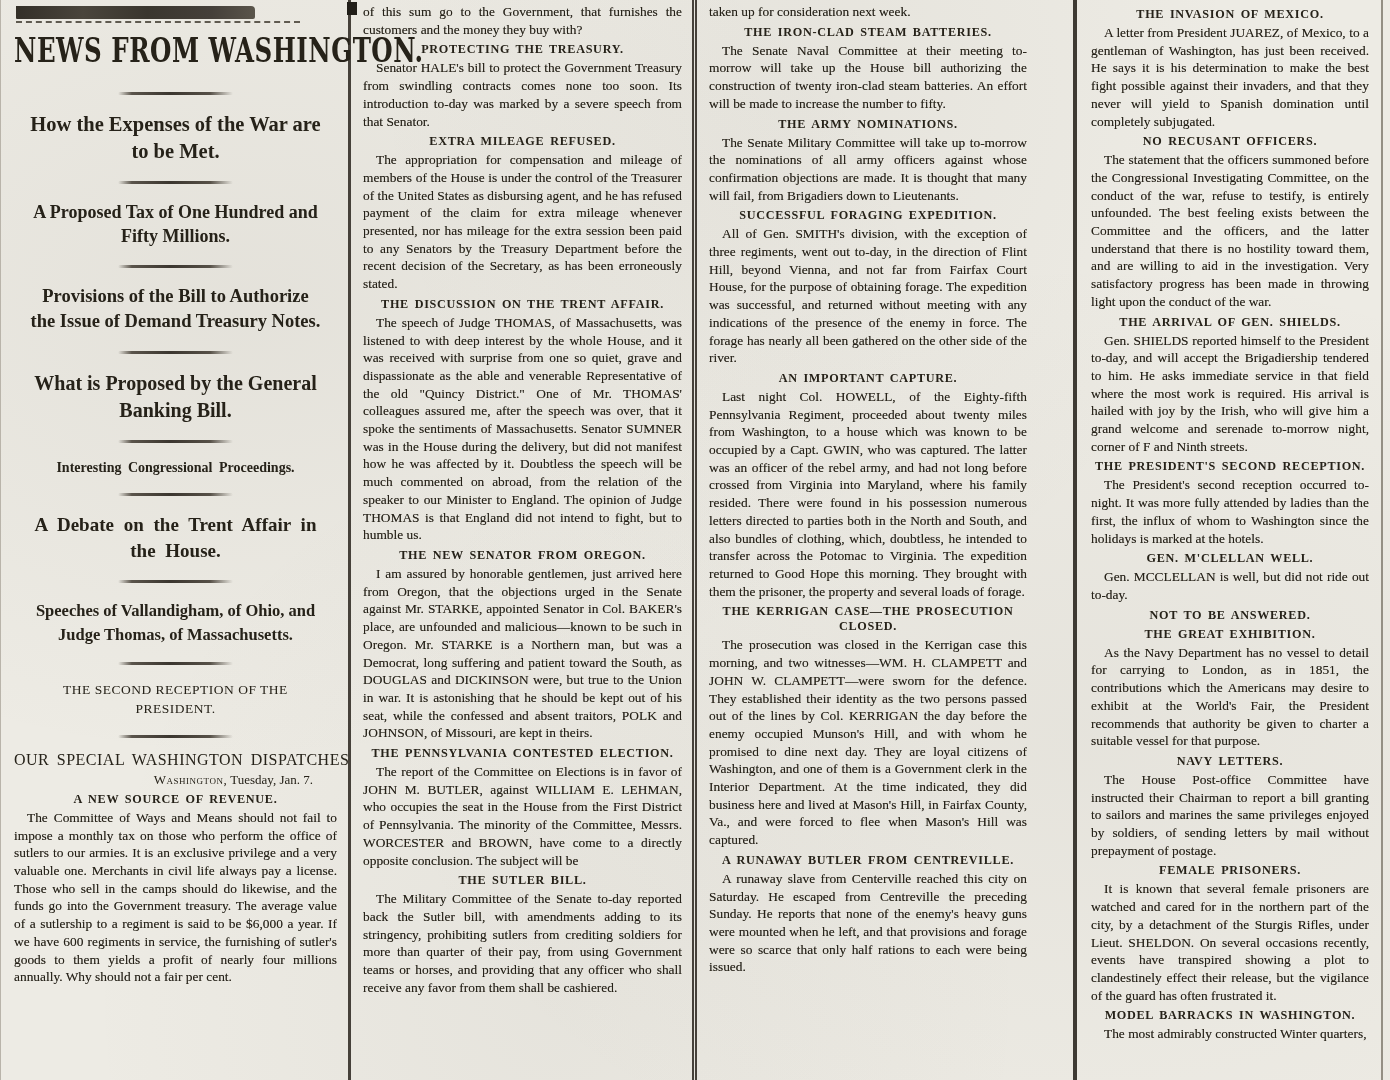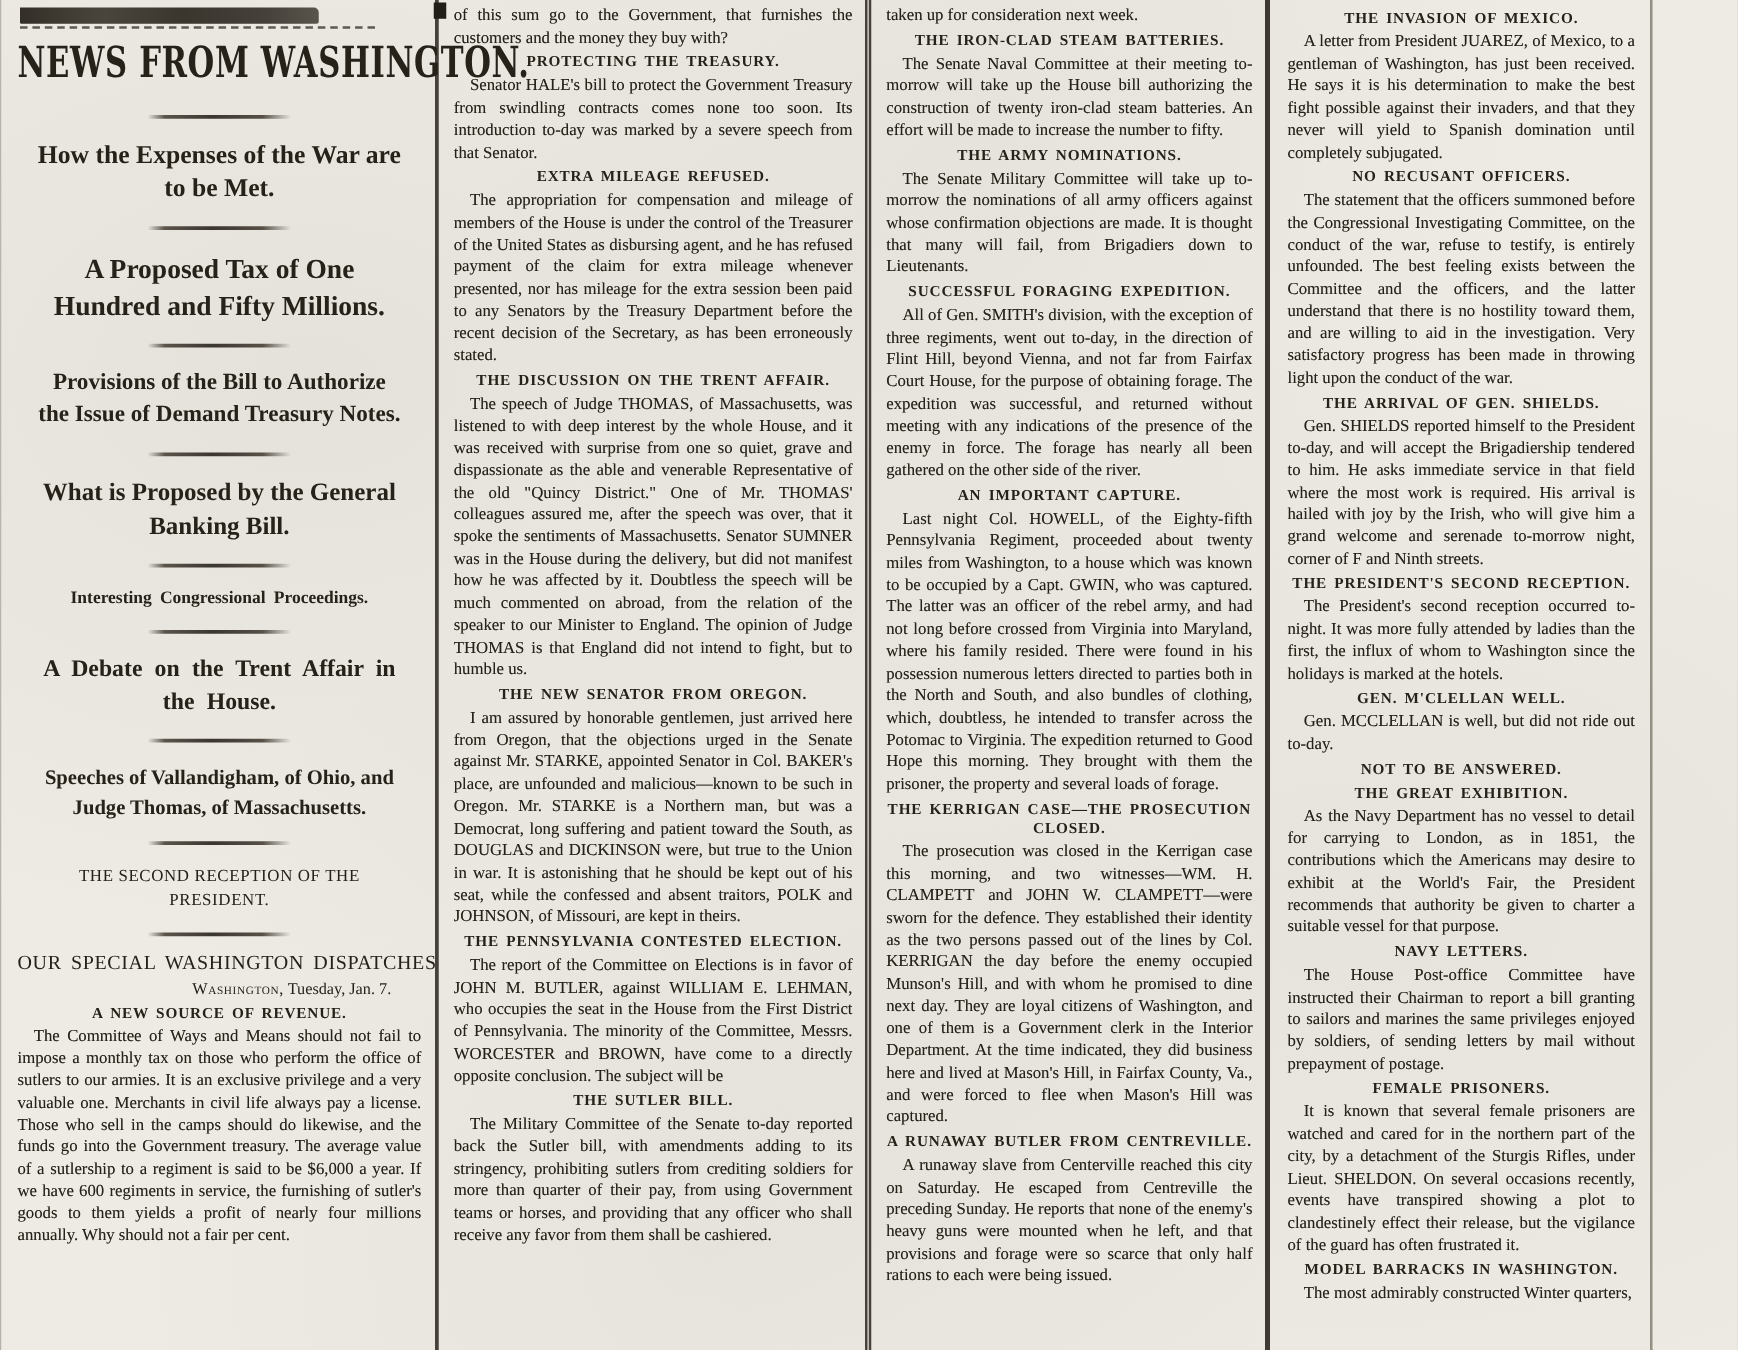--- a/index.html
+++ b/index.html
@@ -16,22 +16,22 @@
       radial-gradient(ellipse at 78% 68%, rgba(110,104,92,0.06), transparent 46%),
       radial-gradient(ellipse at 58% 8%, rgba(95,90,80,0.05), transparent 38%),
       radial-gradient(ellipse at 40% 92%, rgba(95,90,80,0.05), transparent 40%),
       #edebe4;
     display: flex;
     border-left: 1px solid #b9b4aa;
   }
   .col { box-sizing: border-box; height: 1080px; }
   .col1 { width: 347px; padding: 5px 11px 0 13px; }
   .col2 { width: 344px; border-left: 3px solid #46413a; padding: 3px 10px 0 12px; }
-  .col3 { width: 320px; border-left: 5px double #46413a; padding: 3px 10px 12px 12px; }
-  .col4 { width: 310px; border-left: 4px solid #3e3a33; border-right: 2px solid #948f84; padding: 3px 12px 0 14px; }
+  .col3 { width: 345px; border-left: 5px double #46413a; padding: 3px 10px 12px 12px; }
+  .col4 { width: 310px; border-left: 4px solid #3e3a33; border-right: 2px solid #948f84; padding: 3px 12px 0 14px; margin-left: 36px; }
 
   
   .torn {
     width: 74%; height: 13px; margin: 1px 0 2px 2px;
     background: linear-gradient(90deg, #332f28 0%, #4a453c 28%, #3a362e 55%, #45403a 82%, #5a554b 100%);
     border-radius: 0 4px 2px 1px;
   }
   .torn-dash { width: 88%; border-top: 2px dashed #5f5a50; margin: 2px 0 8px 2px; height: 0; }
   .masthead-wrap { height: 48px; }
   .masthead {
@@ -40,21 +40,21 @@
     font-size: 24.5px; line-height: 28px; letter-spacing: 0.5px;
     transform: scaleY(1.4); transform-origin: center top;
   }
   .rule {
     height: 3px; width: 115px; margin: 13px auto 13px;
     background: linear-gradient(90deg, transparent 0%, #5a544b 12%, #3b362f 45%, #565047 80%, transparent 100%);
     border-radius: 2px;
   }
   .deck { text-align: center; font-weight: bold; margin: 16px; }
   .deck-a { font-size: 20.5px; line-height: 1.32; }
-  .deck-b { font-size: 22px; line-height: 1.35; }
+  .deck-b { font-size: 18px; line-height: 1.35; }
   .deck-c { font-size: 18.5px; line-height: 1.38; }
   .deck-d { font-size: 20px;   line-height: 1.35; }
   .deck-e { font-size: 14px;   line-height: 1.3; word-spacing: 3px; }
   .deck-f { font-size: 19px;   line-height: 1.38; word-spacing: 5px; }
   .deck-g { font-size: 16.5px; line-height: 1.42; font-weight: bold; }
   .deck-h { font-size: 13.5px; line-height: 1.4; font-weight: normal; letter-spacing: 0.5px; }
   .dispatch {
     font-size: 16px; letter-spacing: 0.5px; word-spacing: 3px;
     margin: 1px 0 3px; white-space: nowrap;
   }

